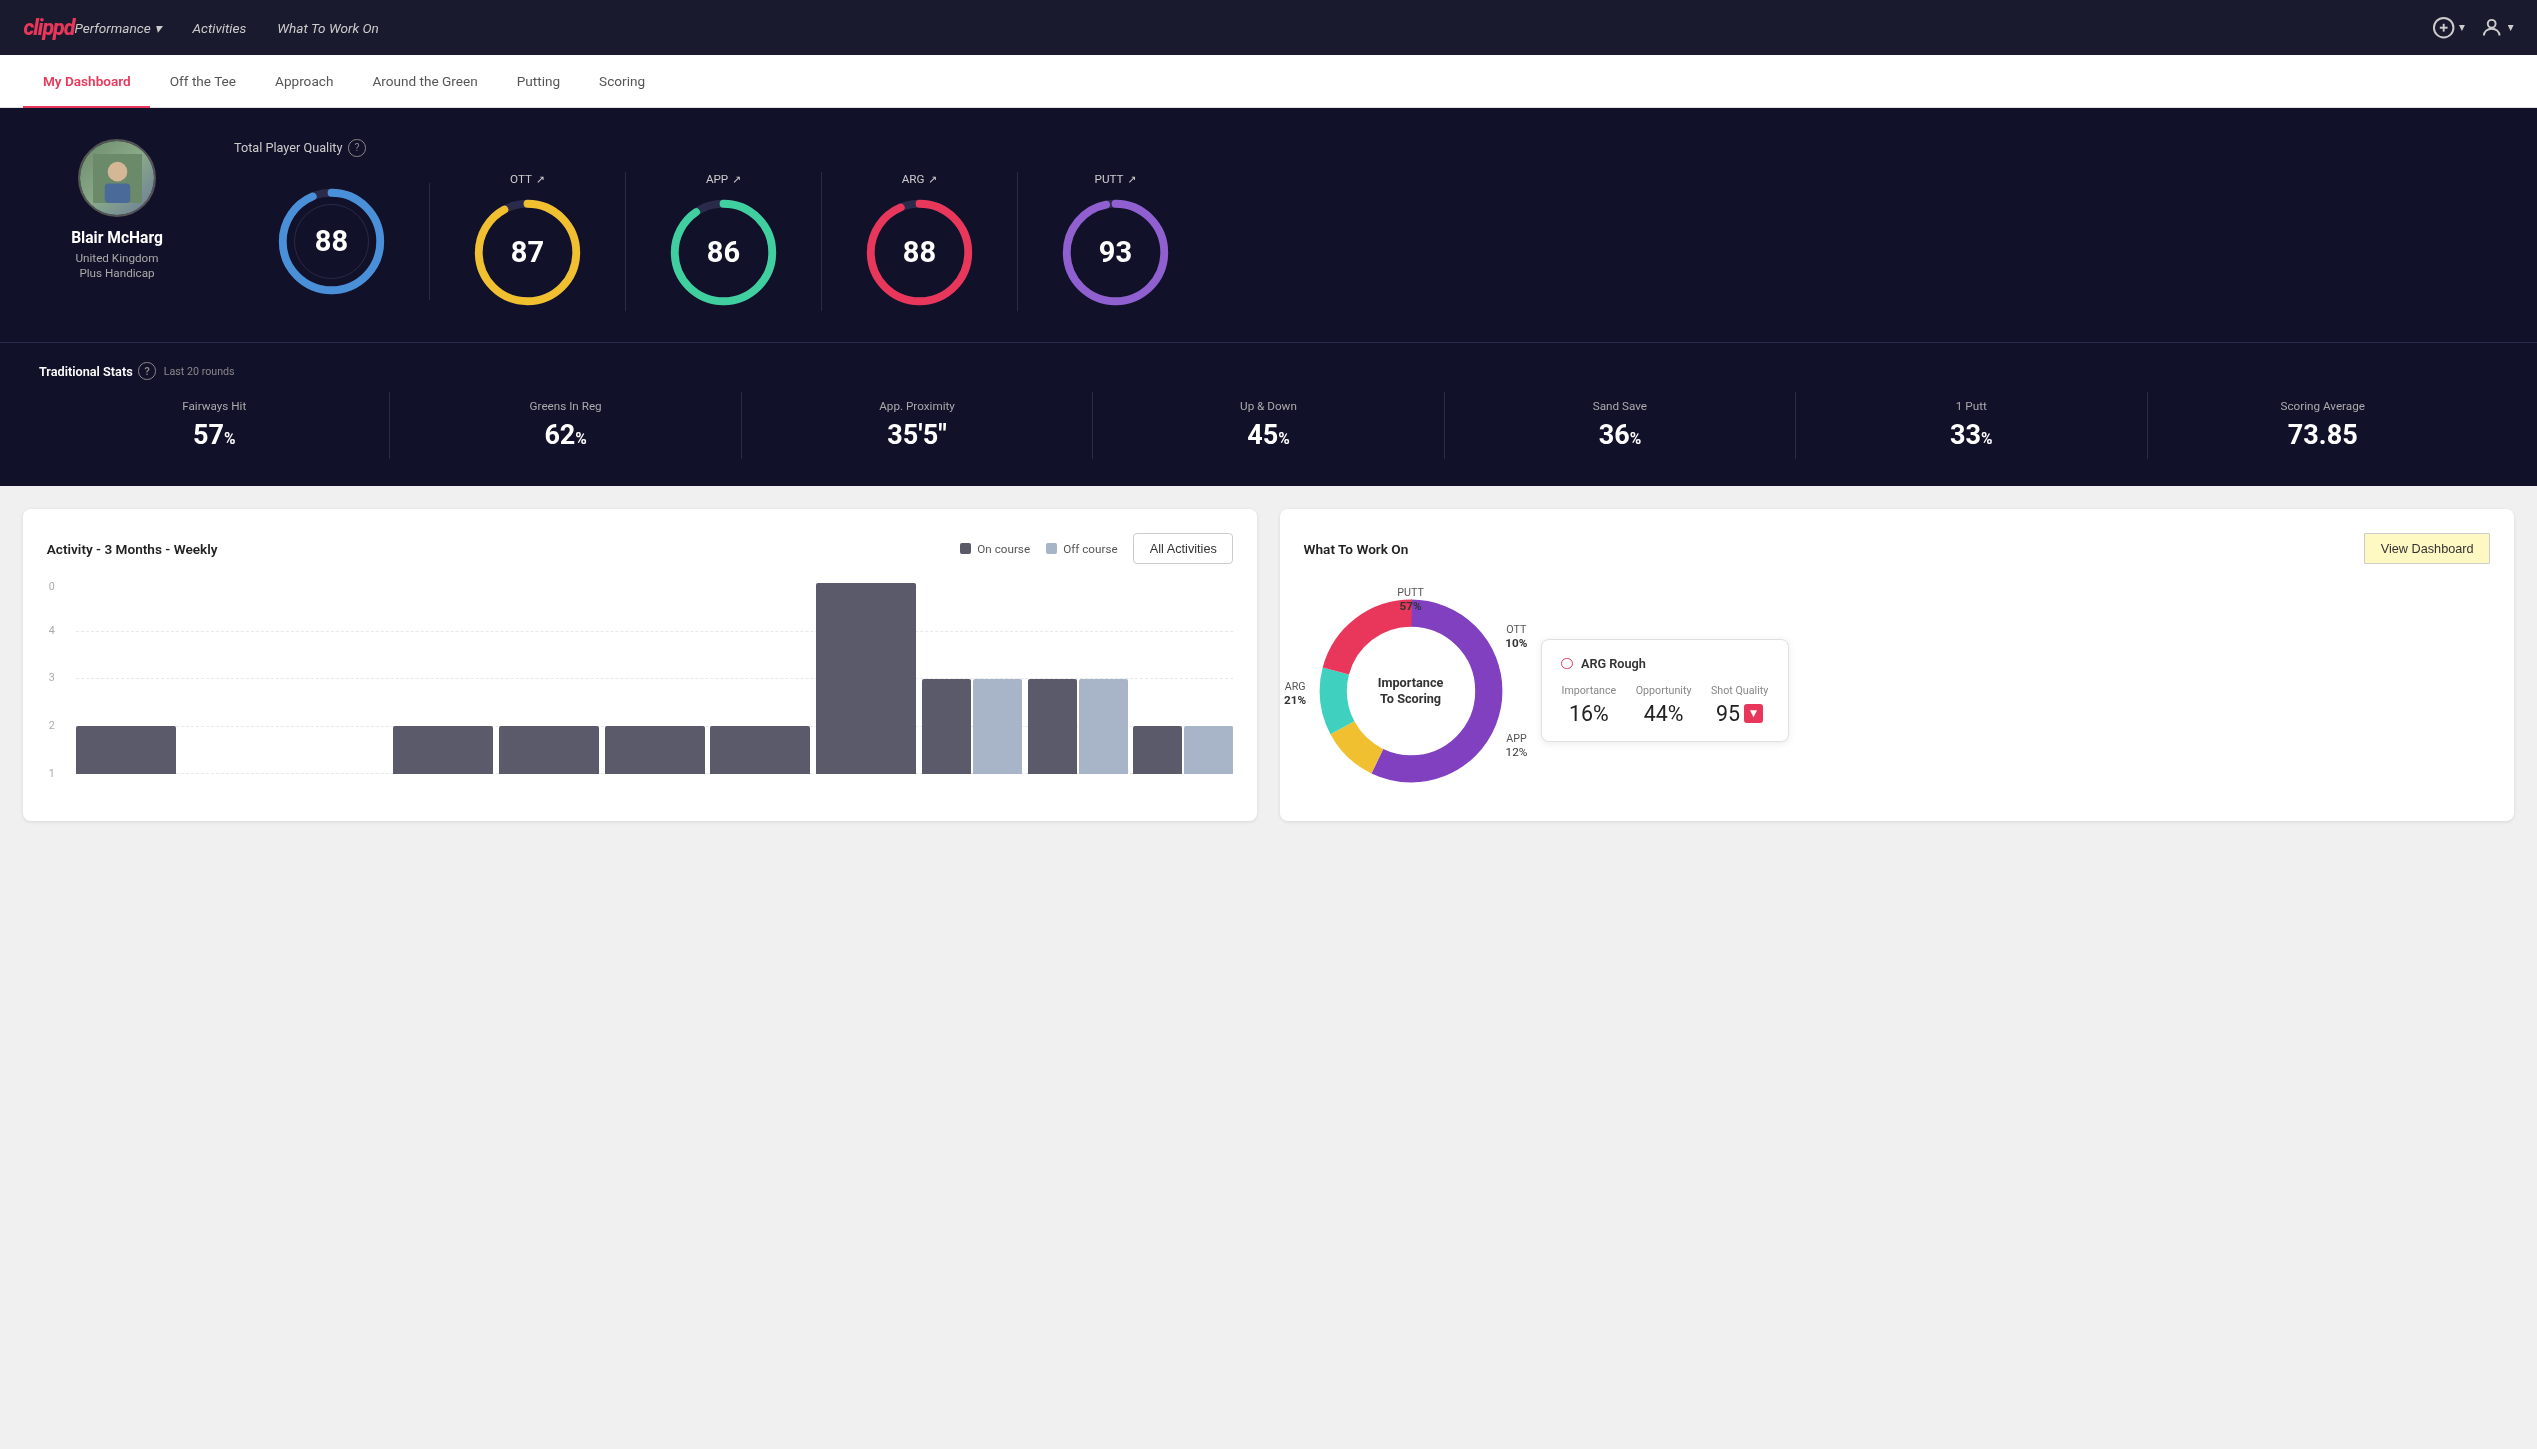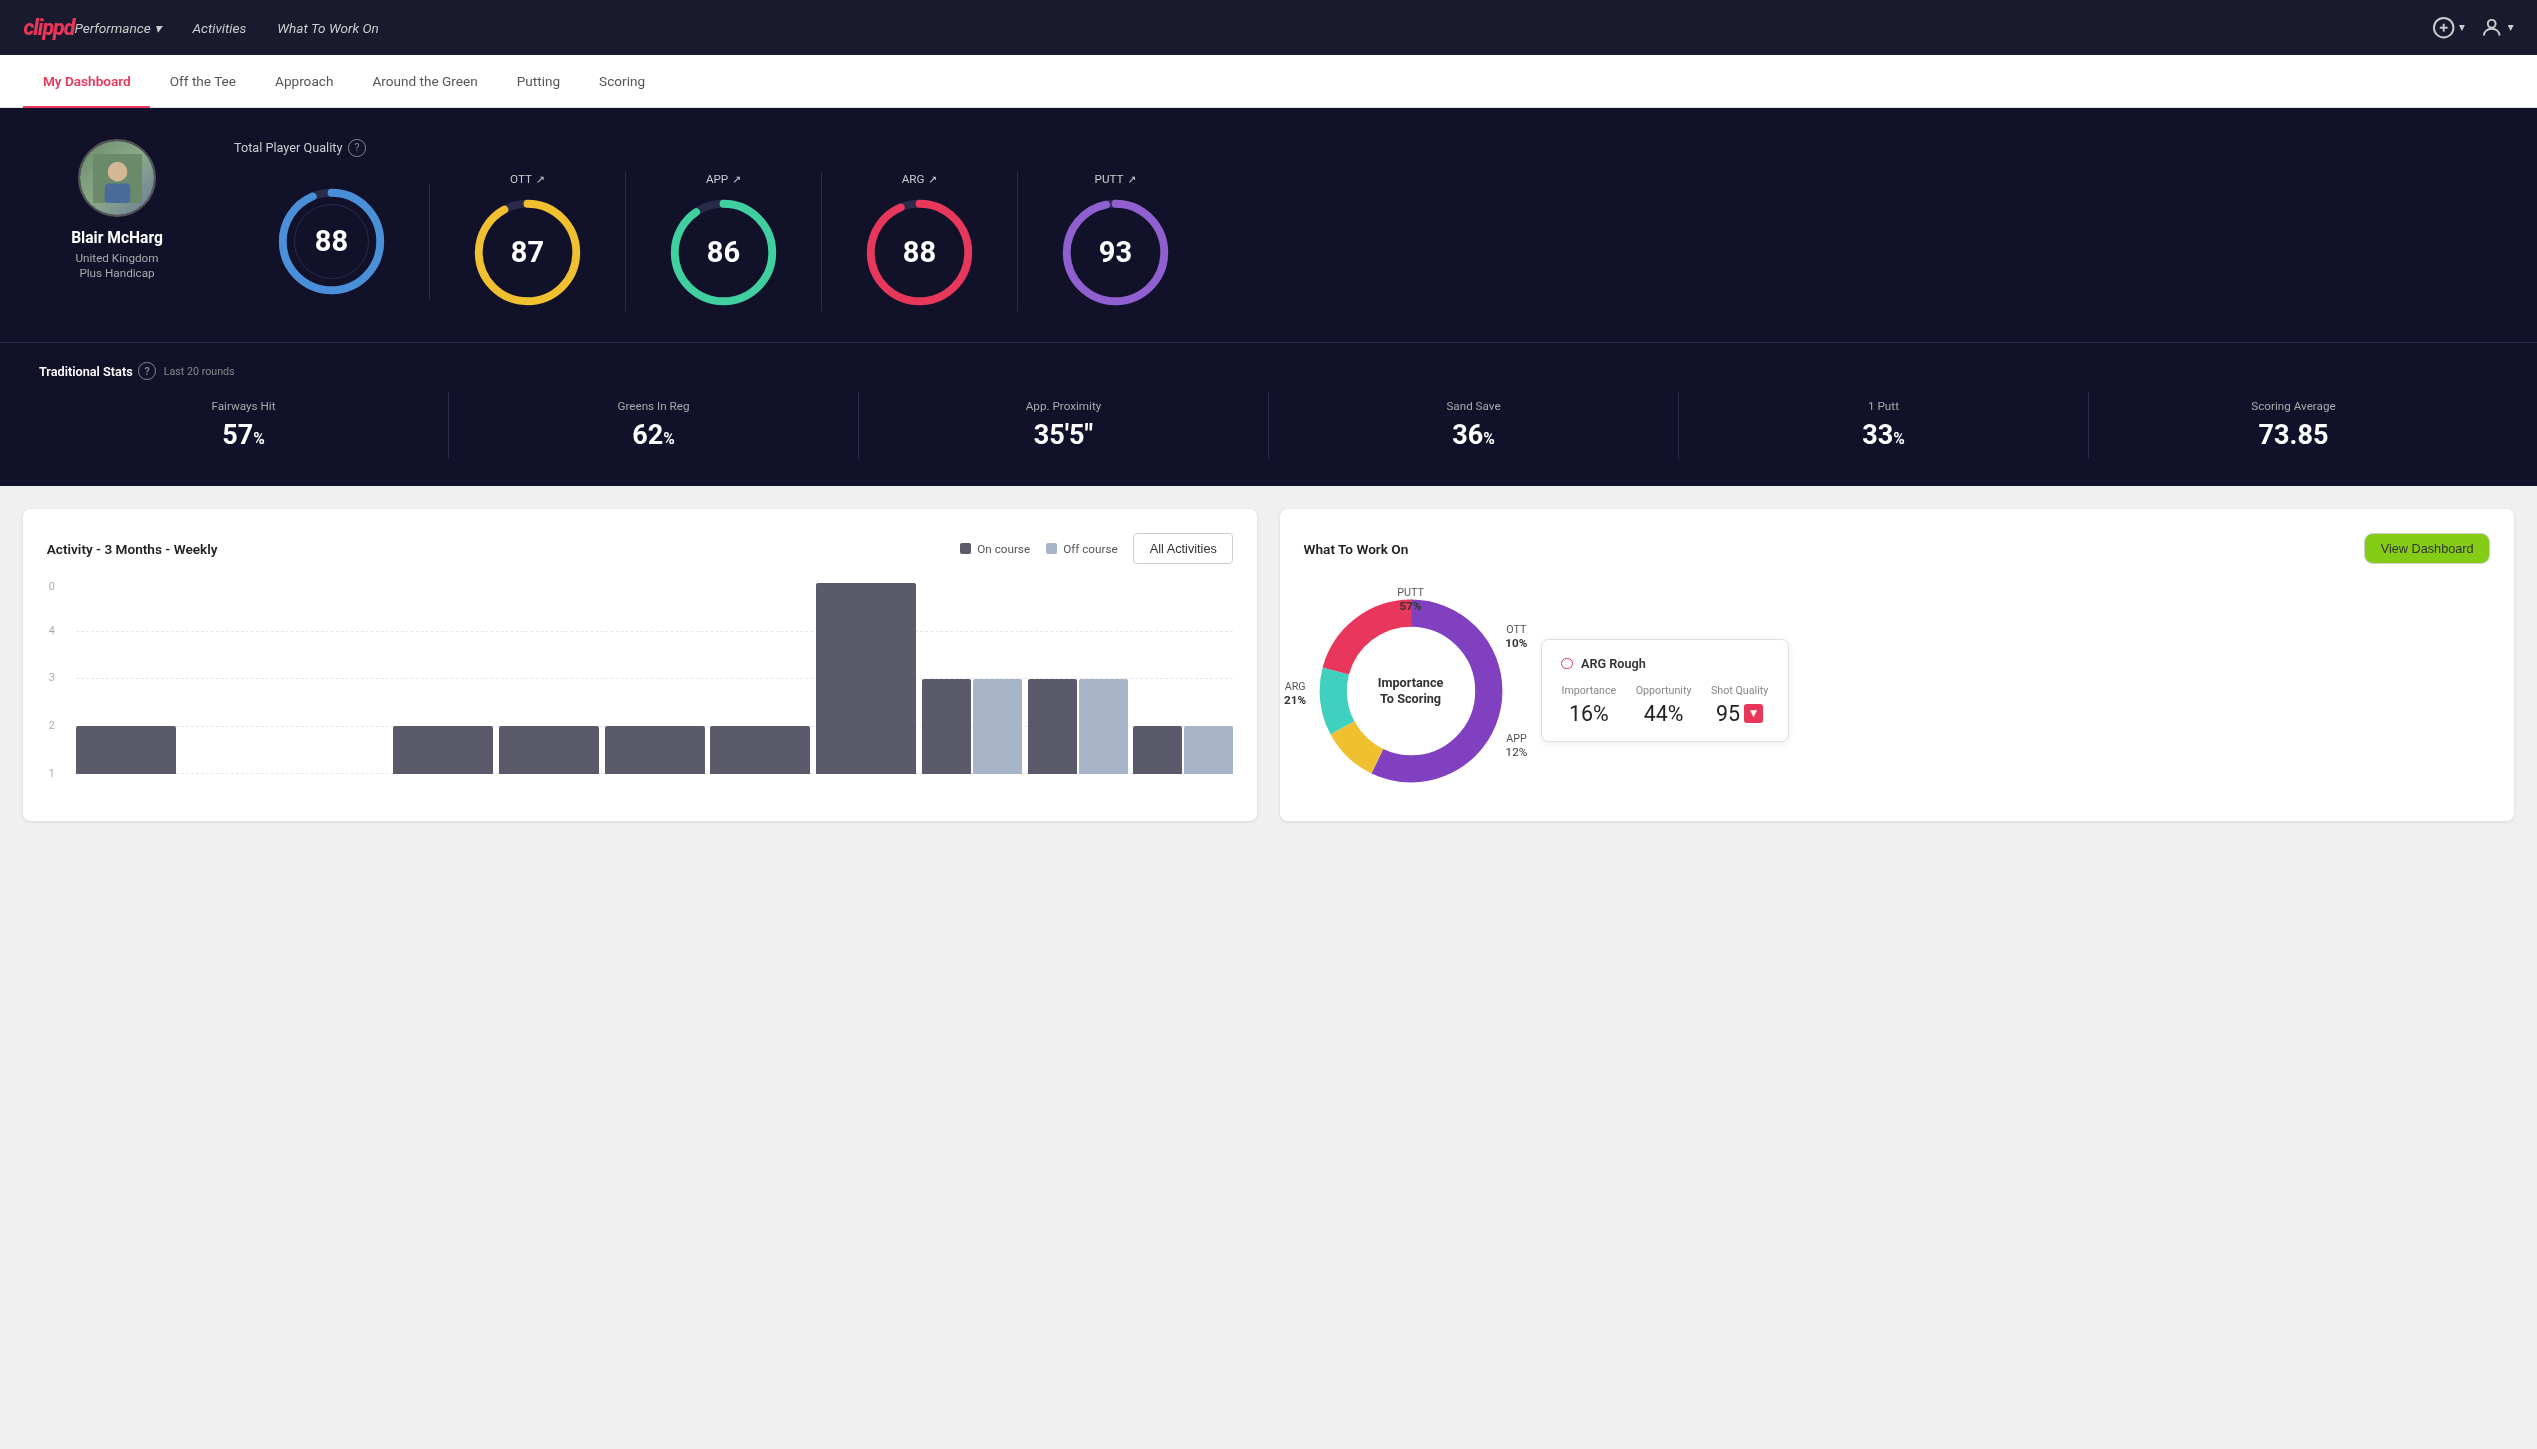--- a/index.html
+++ b/index.html
@@ -255,24 +255,24 @@
       background: #fff;
       color: #333;
       padding: 7.8px 15.6px;
       border-radius: 3.9px;
       font-size: 12.7px;
       cursor: pointer;
     }
 
     .view-dashboard-btn {
       border: 1px solid #ccc;
-      background: #84cc16;
+      background: #fef9c3;
       color: #333;
       padding: 7.8px 15.6px;
-      border-radius: 9px;
+      border-radius: 1px;
       font-size: 12.7px;
       cursor: pointer;
     }
 
     
     .chart-area {
       position: relative;
       height: 214px;
     }
     .bars-container {
@@ -545,20 +545,26 @@
         <span>62</span><span class="stat-unit">%</span>
       </div>
     </div>
     <div class="stat-item">
       <div class="stat-label">App. Proximity</div>
       <div class="stat-value">
         <span>35'5"</span>
       </div>
     </div>
     <div class="stat-item">
+      <div class="stat-label">Up &amp; Down</div>
+      <div class="stat-value">
+        <span>45</span><span class="stat-unit">%</span>
+      </div>
+    </div>
+    <div class="stat-item">
       <div class="stat-label">Sand Save</div>
       <div class="stat-value">
         <span>36</span><span class="stat-unit">%</span>
       </div>
     </div>
     <div class="stat-item">
       <div class="stat-label">1 Putt</div>
       <div class="stat-value">
         <span>33</span><span class="stat-unit">%</span>
       </div>

